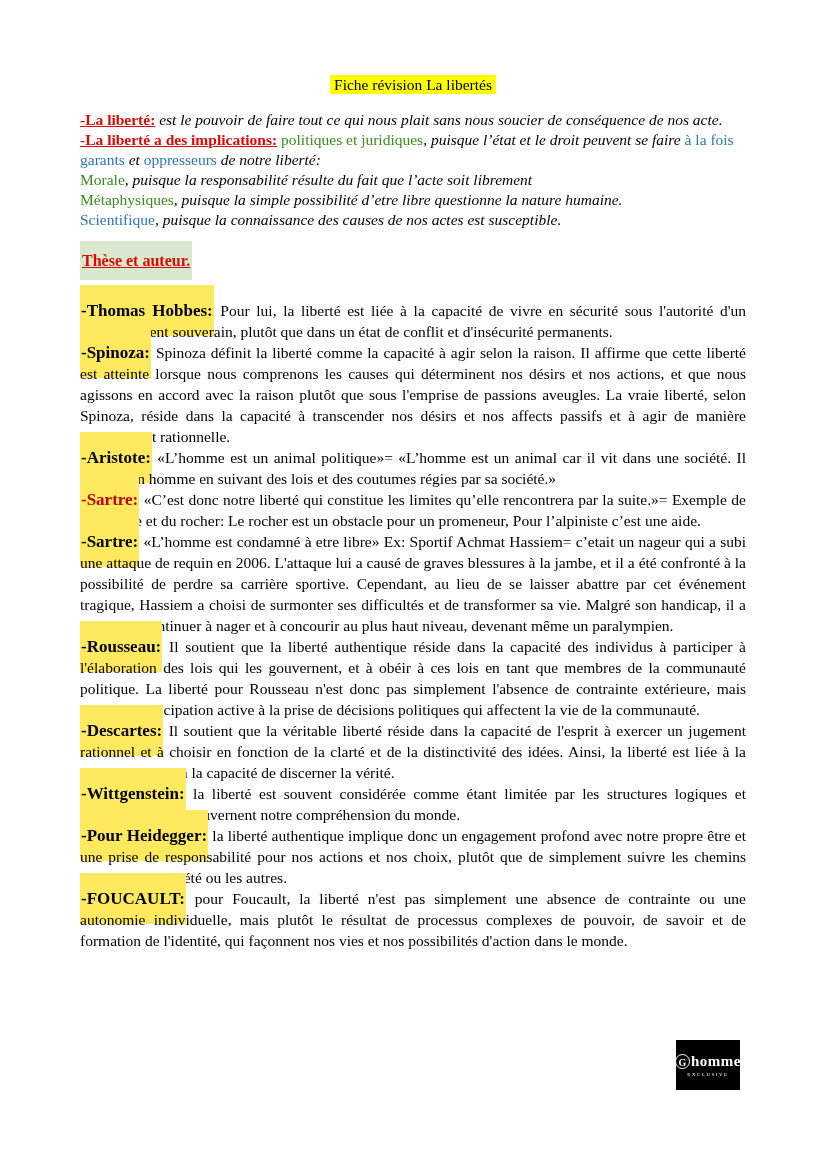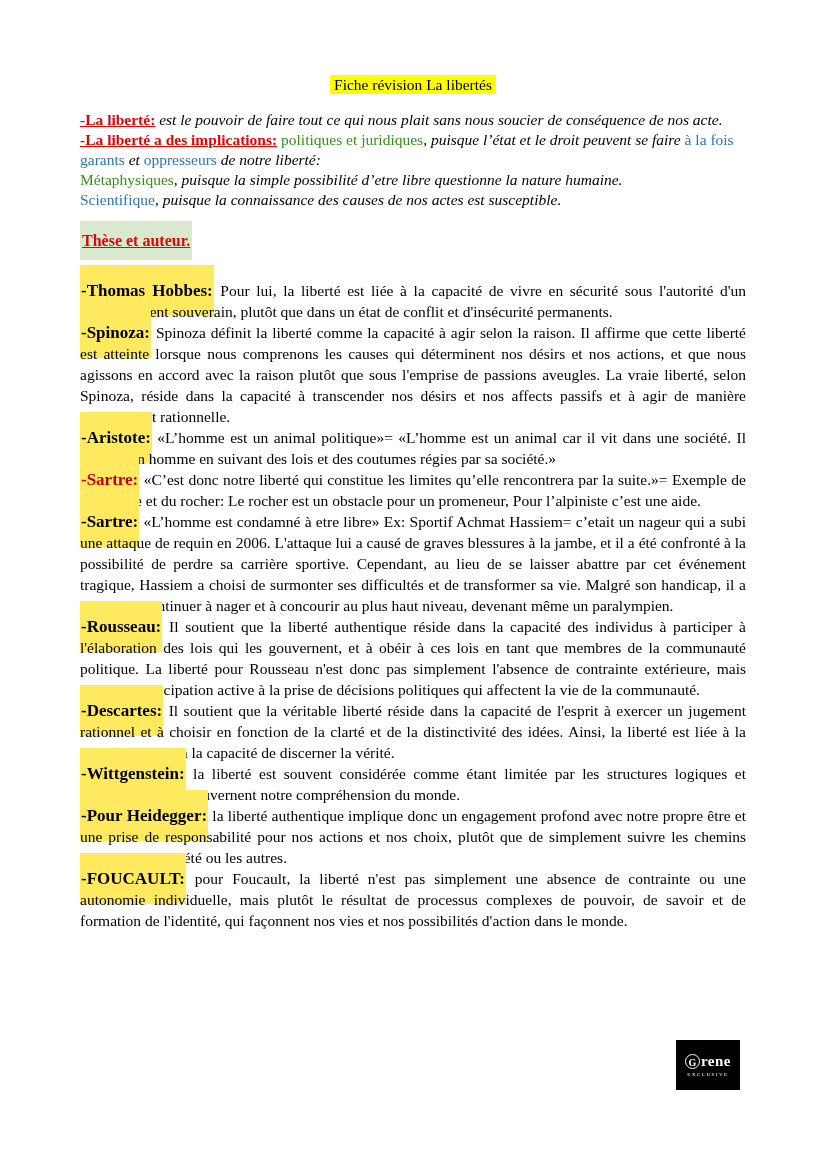--- a/index.html
+++ b/index.html
@@ -110,20 +110,21 @@
 
 <div class="page">
 
   <div class="title-wrap">
     <span class="doc-title">Fiche révision La libertés</span>
   </div>
 
   <div id="intro" class="intro">
       <div class="para"><span class="seg-redbu"> -La liberté:</span><span class="seg-plain"> est le pouvoir de faire tout ce qui nous plait sans nous soucier de conséquence de nos acte.</span></div>
       <div class="para"><span class="seg-redbu">-La liberté a des implications:</span><span class="seg-plain"> </span><span class="seg-green">politiques et juridiques</span><span class="seg-plain">, puisque l’état et le droit peuvent se faire </span><span class="seg-blue">à la fois garants</span><span class="seg-plain"> et </span><span class="seg-blue">oppresseurs</span><span class="seg-plain"> de notre liberté:</span></div>
+      <div class="para"><span class="seg-green">Morale</span><span class="seg-plain">, puisque la responsabilité résulte du fait que l’acte soit librement</span></div>
       <div class="para"><span class="seg-green">Métaphysiques</span><span class="seg-plain">, puisque la simple possibilité d’etre libre questionne la nature humaine.</span></div>
       <div class="para"><span class="seg-blue">Scientifique</span><span class="seg-plain">, puisque la connaissance des causes de nos actes est susceptible.</span></div>
     </div>
 
   <div class="section-heading-wrap">
     <span class="section-heading">Thèse et auteur.</span>
   </div>
 
   <div id="authors" class="authors">
       <div class="author-para"><span class="author-name">-Thomas Hobbes:</span><span class="author-text"> Pour lui, la liberté est liée à la capacité de vivre en sécurité sous l'autorité d'un gouvernement souverain, plutôt que dans un état de conflit et d'insécurité permanents.</span></div>
@@ -134,18 +135,18 @@
       <div class="author-para"><span class="author-name">-Rousseau:</span><span class="author-text"> Il soutient que la liberté authentique réside dans la capacité des individus à participer à l'élaboration des lois qui les gouvernent, et à obéir à ces lois en tant que membres de la communauté politique. La liberté pour Rousseau n'est donc pas simplement l'absence de contrainte extérieure, mais plutôt la participation active à la prise de décisions politiques qui affectent la vie de la communauté.</span></div>
       <div class="author-para"><span class="author-name">-Descartes:</span><span class="author-text"> Il soutient que la véritable liberté réside dans la capacité de l'esprit à exercer un jugement rationnel et à choisir en fonction de la clarté et de la distinctivité des idées. Ainsi, la liberté est liée à la connaissance et à la capacité de discerner la vérité.</span></div>
       <div class="author-para"><span class="author-name">-Wittgenstein:</span><span class="author-text"> la liberté est souvent considérée comme étant limitée par les structures logiques et linguistiques qui gouvernent notre compréhension du monde.</span></div>
       <div class="author-para"><span class="author-name">-Pour Heidegger:</span><span class="author-text"> la liberté authentique implique donc un engagement profond avec notre propre être et une prise de responsabilité pour nos actions et nos choix, plutôt que de simplement suivre les chemins tracés par la société ou les autres.</span></div>
       <div class="author-para"><span class="author-name">-FOUCAULT:</span><span class="author-text"> pour Foucault, la liberté n'est pas simplement une absence de contrainte ou une autonomie individuelle, mais plutôt le résultat de processus complexes de pouvoir, de savoir et de formation de l'identité, qui façonnent nos vies et nos possibilités d'action dans le monde.</span></div>
     </div>
 
   <div class="logo">
     <div class="logo-row">
       <span class="logo-mark">G</span>
-      <span class="logo-name">rene</span>
+      <span class="logo-name">homme</span>
     </div>
     <div class="logo-tag">EXCLUSIVE</div>
   </div>
 
 </div>
 
 </body></html>

